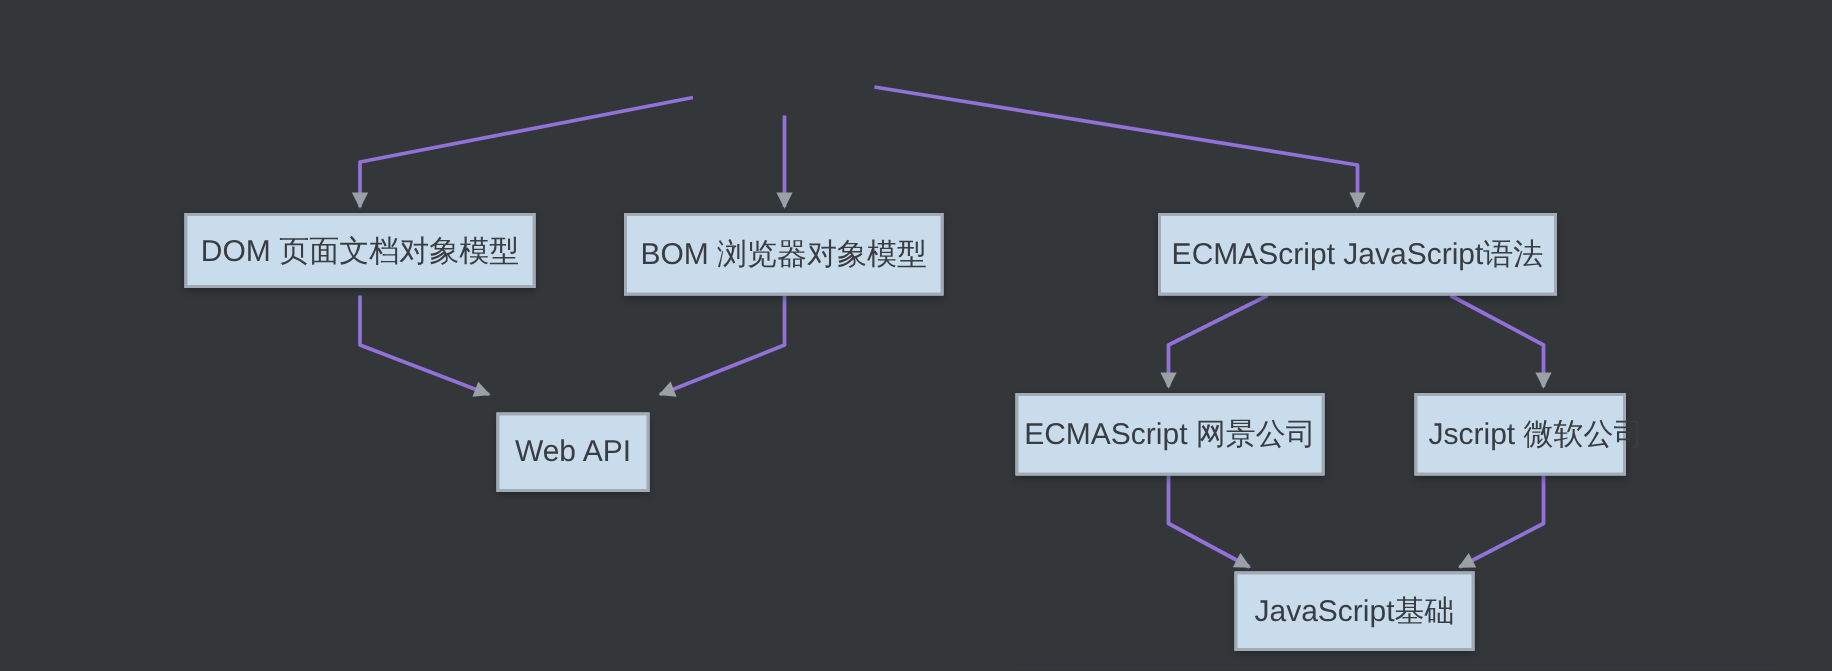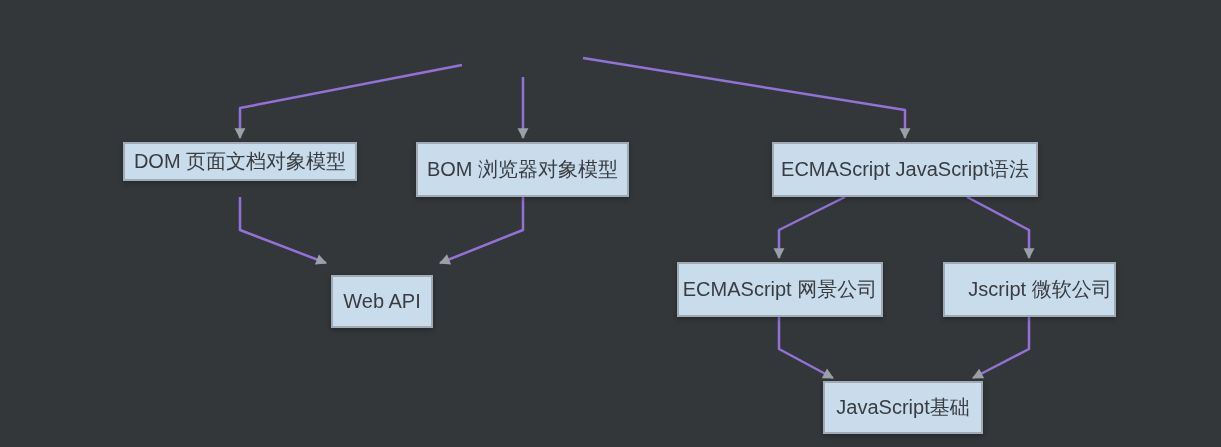--- a/index.html
+++ b/index.html
@@ -39,26 +39,26 @@
     display: flex; align-items: center; justify-content: center;
     background: var(--node-fill);
     border: 2px solid var(--node-border);
     color: var(--node-text);
     font-size: 20px;
     white-space: nowrap;
     box-shadow: 0 2px 5px rgba(0,0,0,0.28);
     cursor: default;
   }
   .n-javascript { left: 462px; top: 24px;  width: 121px; height: 53px; }
-  .n-dom        { left: 123px; top: 142px; width: 234px; height: 39px; }
+  .n-dom        { left: 123px; top: 142px; width: 234px; height: 50px; }
   .n-bom        { left: 416px; top: 142px; width: 213px; height: 55px; }
   .n-ecma       { left: 772px; top: 142px; width: 266px; height: 55px; }
   .n-webapi     { left: 331px; top: 263px; width: 102px; height: 53px; margin-top: 12px; }
   .n-netscape   { left: 677px; top: 262px; width: 206px; height: 55px; }
-  .n-jscript    { left: 943px; top: 262px; width: 173px; height: 55px; padding-left: 21px; }
+  .n-jscript    { left: 943px; top: 262px; width: 141px; height: 55px; padding-left: 21px; }
   .n-basic      { left: 823px; top: 381px; width: 160px; height: 53px; text-align: center; }
 </style>
 </head>
 <body>
 
 <div class="canvas">
 
   <svg class="edges" width="1221" height="447" viewBox="0 0 1221 447" xmlns="http://www.w3.org/2000/svg">
     <defs>
       <marker id="arrow" viewBox="0 0 12 12" refX="10" refY="6" markerUnits="userSpaceOnUse" markerWidth="15" markerHeight="13" orient="auto">

